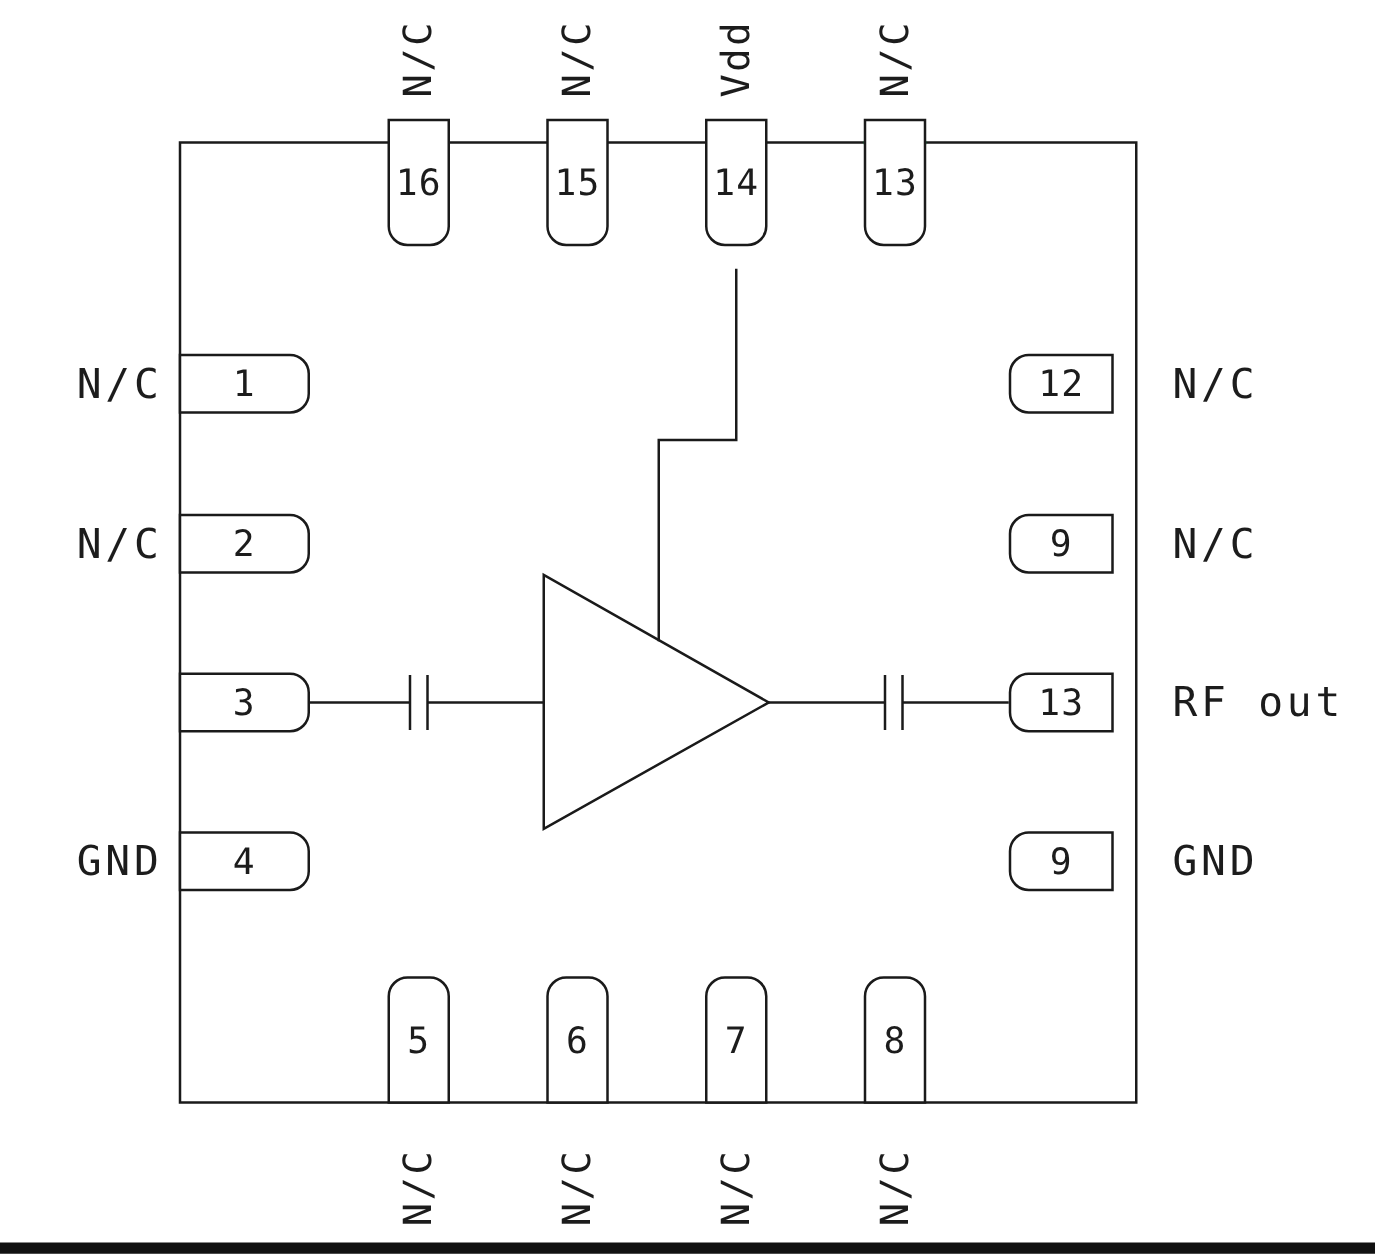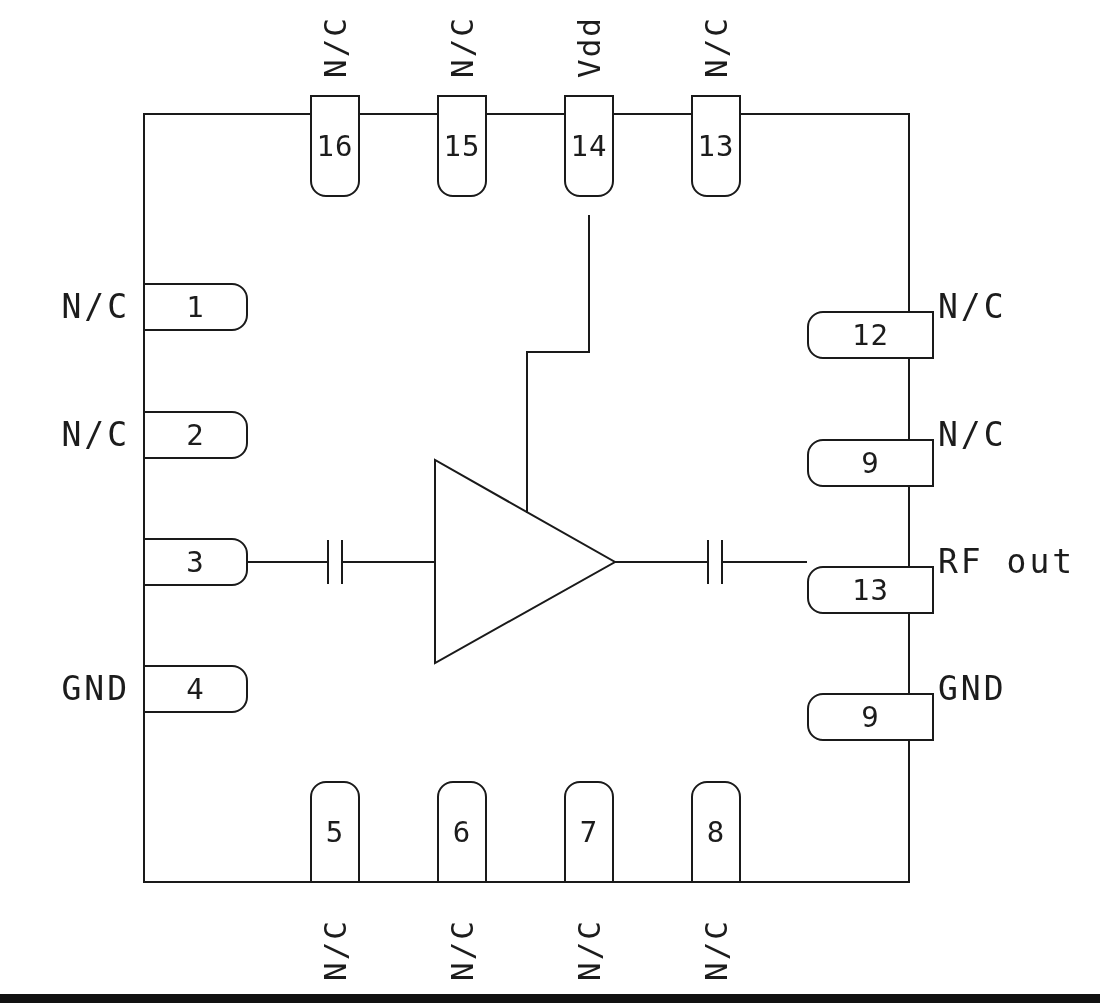--- a/index.html
+++ b/index.html
@@ -54,24 +54,23 @@
     border-radius: 16px 16px 0 0;
   }
   .pad-left {
     left: 143px;
     width: 105px;
     height: 48px;
     border-radius: 0 16px 16px 0;
   }
   .pad-right {
     left: 807px;
-    width: 127px;
+    width: 84px;
     height: 48px;
     border-radius: 16px 0 0 16px;
-    margin-top: 28px;
   }
   .pin-num {
     font-size: 29px;
     letter-spacing: 1px;
     color: #1c1c1c;
   }
   .side-label {
     position: absolute;
     height: 40px;
     line-height: 40px;

